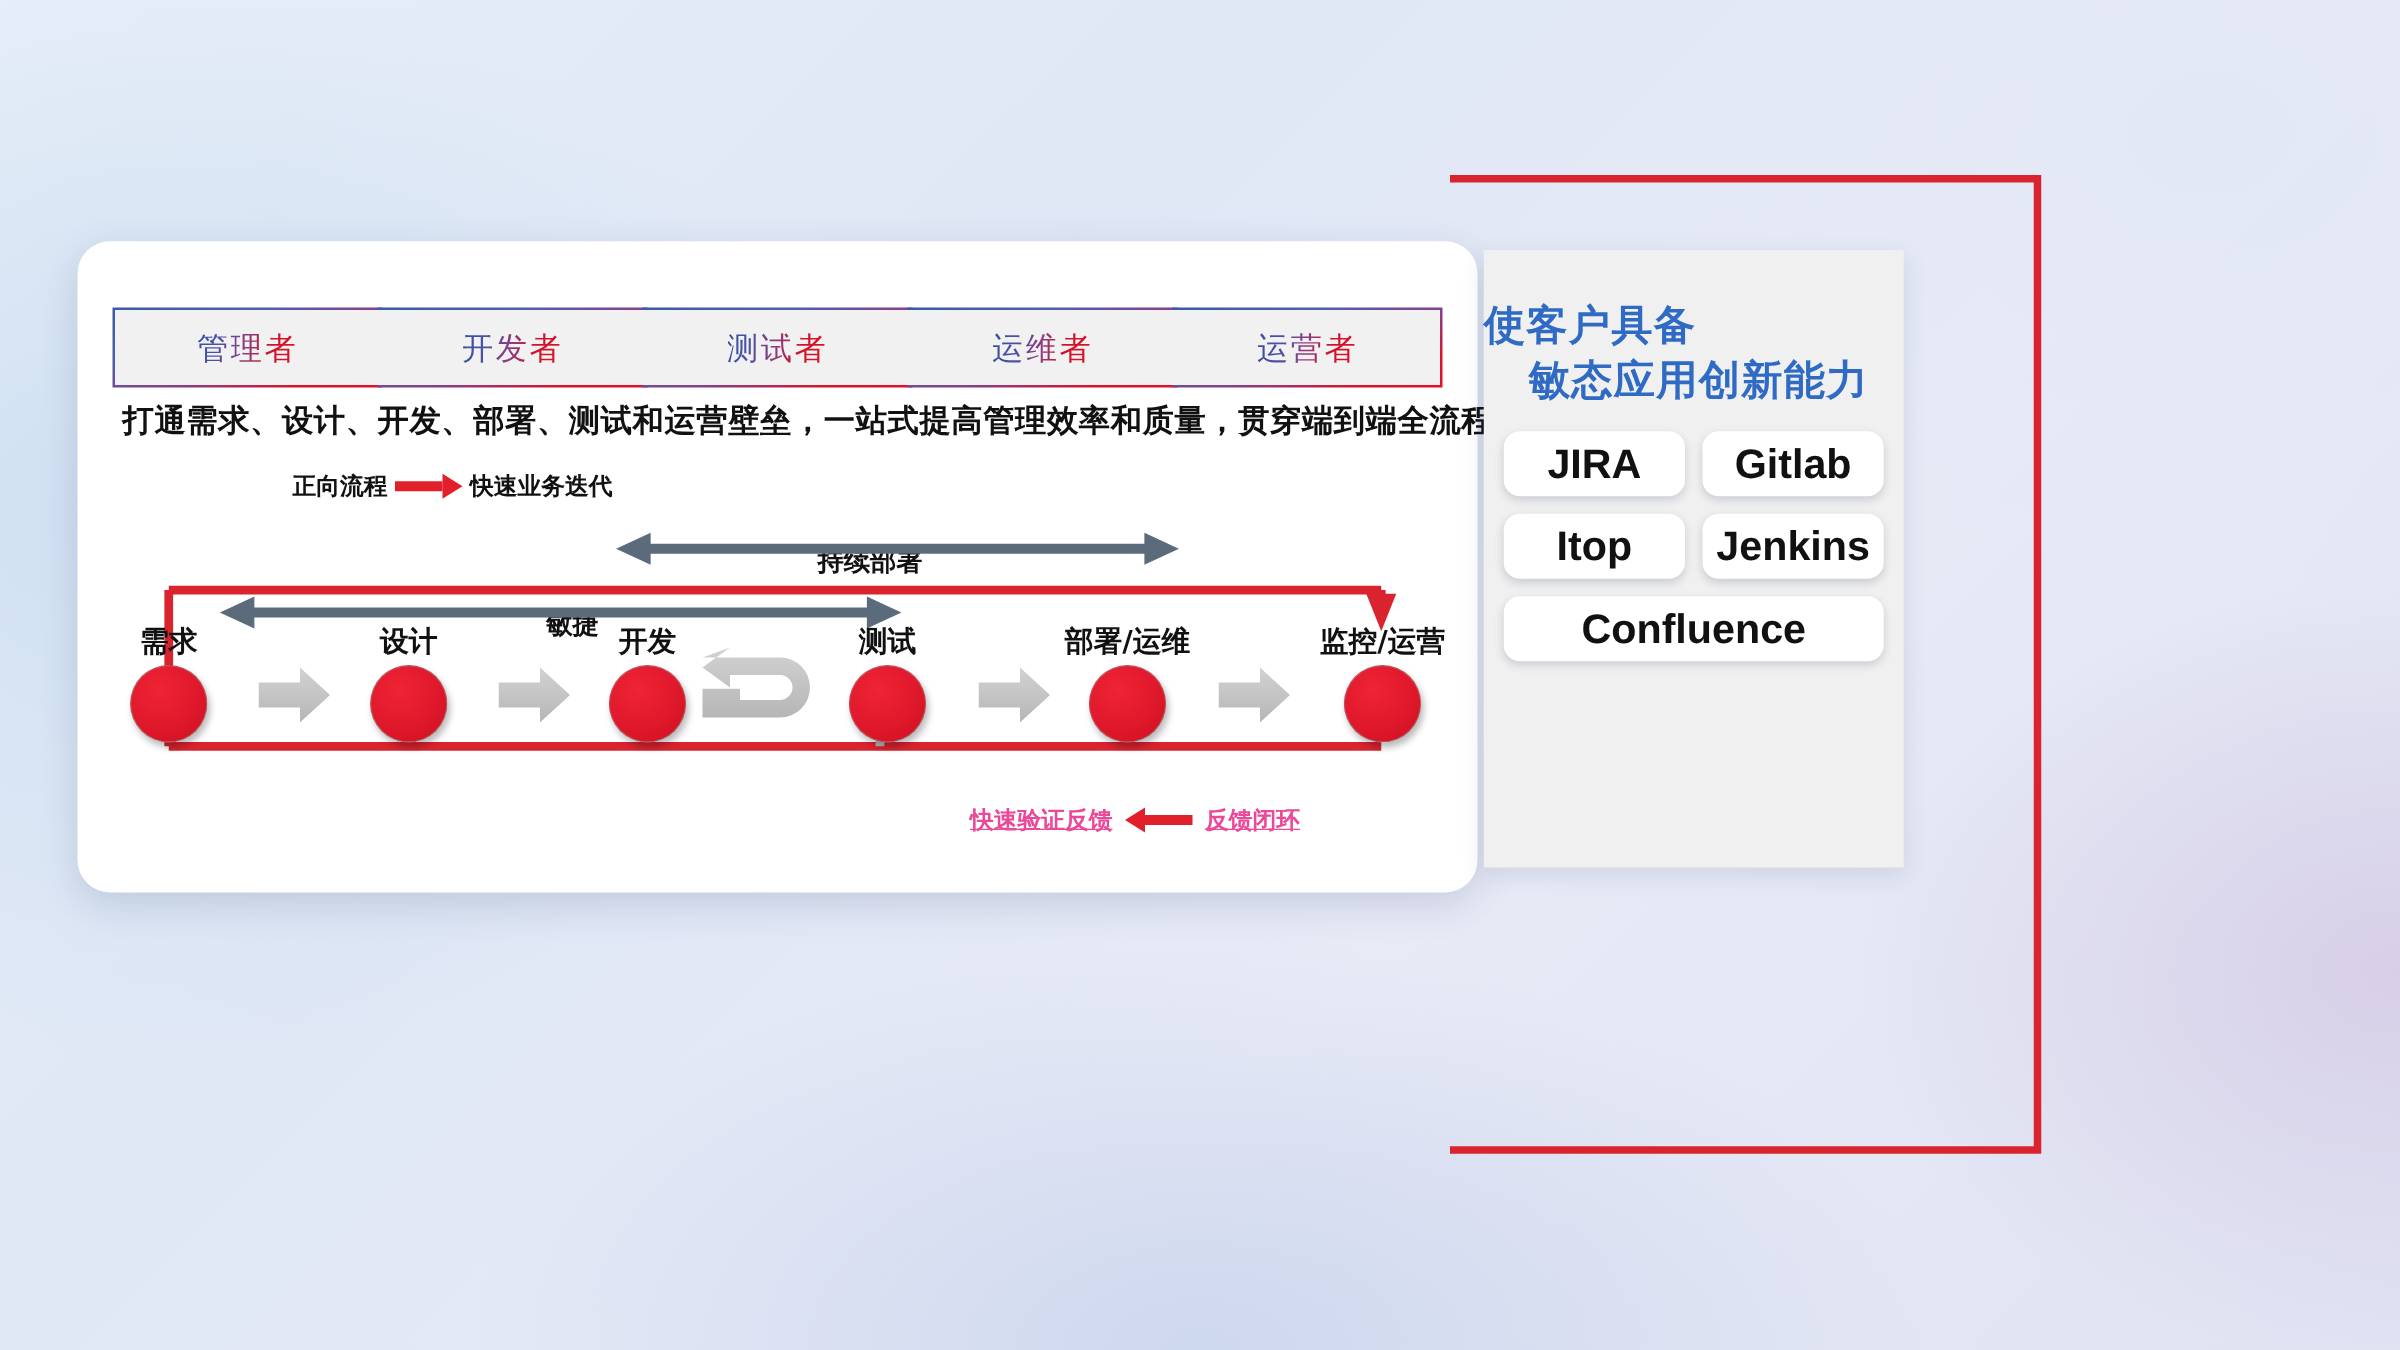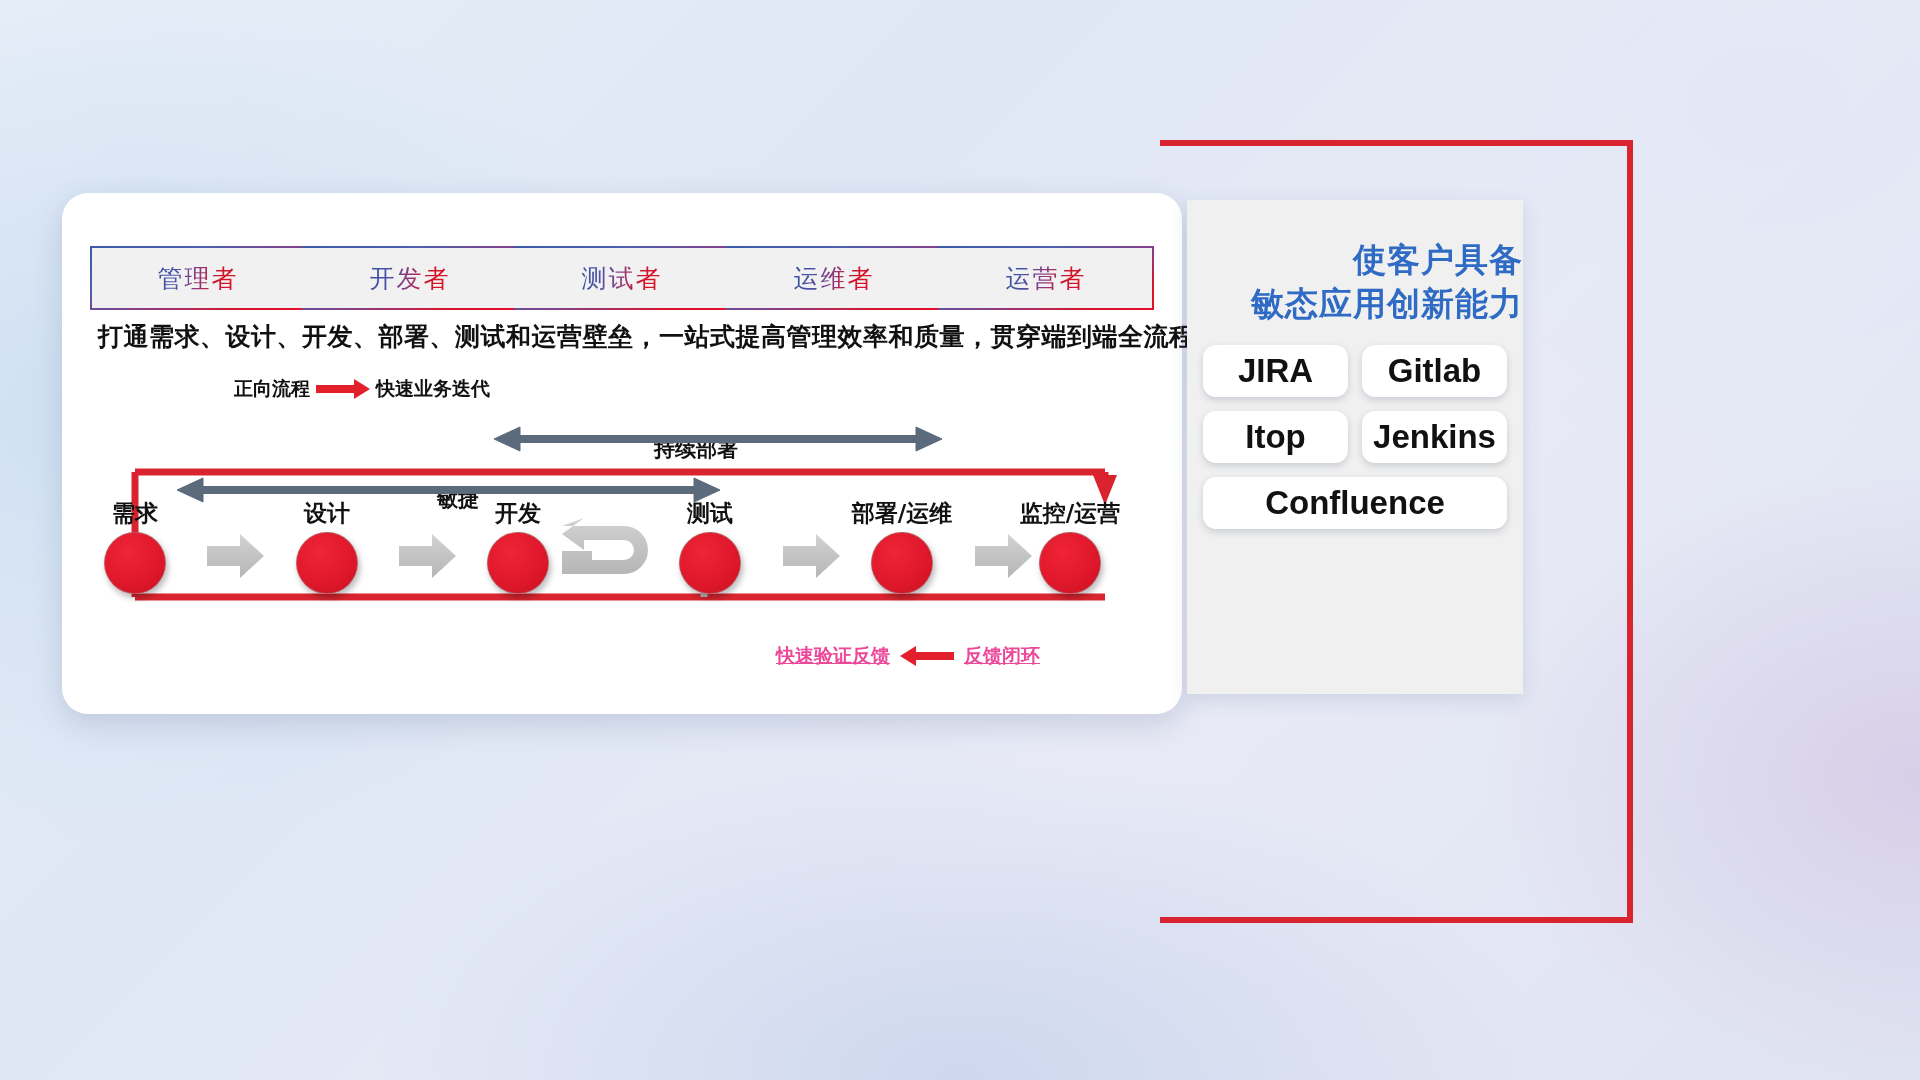--- a/index.html
+++ b/index.html
@@ -79,21 +79,21 @@
     box-shadow:2px 4px 6px rgba(0,0,0,.28);
     border:1px solid rgba(150,150,150,.5);
   }
 
   
   .rpanel{
     position:absolute;left:1187px;top:200px;width:336px;height:494px;
     background:#f0f0f0;box-shadow:0 6px 18px rgba(60,80,120,.14);
   }
   .rtitle{
-    text-align:right;color:#2f6bc4;font-weight:bold;font-size:33px;
+    text-align:left;color:#2f6bc4;font-weight:bold;font-size:33px;
     letter-spacing:1px;line-height:1.32;padding-top:38px;
     font-family:"DejaVu Sans","Liberation Sans",sans-serif;
   }
   .rtitle .l2{font-size:33px;padding-left:36px;}
   .tools{padding:20px 16px 0 16px;display:flex;flex-wrap:wrap;gap:14px;}
   .tool{
     background:#fff;border-radius:13px;height:52px;
     display:flex;align-items:center;justify-content:center;
     font-size:33px;font-weight:bold;color:#111;
     box-shadow:0 3px 7px rgba(70,80,110,.22);
@@ -210,21 +210,21 @@
       <div class="dot"></div>
     </div>
     <div class="stage" style="left:588px;top:305px;">
       <div class="nm">测试</div>
       <div class="dot"></div>
     </div>
     <div class="stage" style="left:780px;top:305px;">
       <div class="nm">部署/运维</div>
       <div class="dot"></div>
     </div>
-    <div class="stage" style="left:948px;top:305px;">
+    <div class="stage" style="left:984px;top:305px;">
       <div class="nm">监控/运营</div>
       <div class="dot"></div>
     </div>
   </div>
 
   <svg class="stages" viewBox="0 0 1120 521">
     <defs>
       <linearGradient id="gg" x1="0" y1="0" x2="0" y2="1">
         <stop offset="0%" stop-color="#d2d2d2"></stop>
           <stop offset="100%" stop-color="#b6b6b6"></stop>

